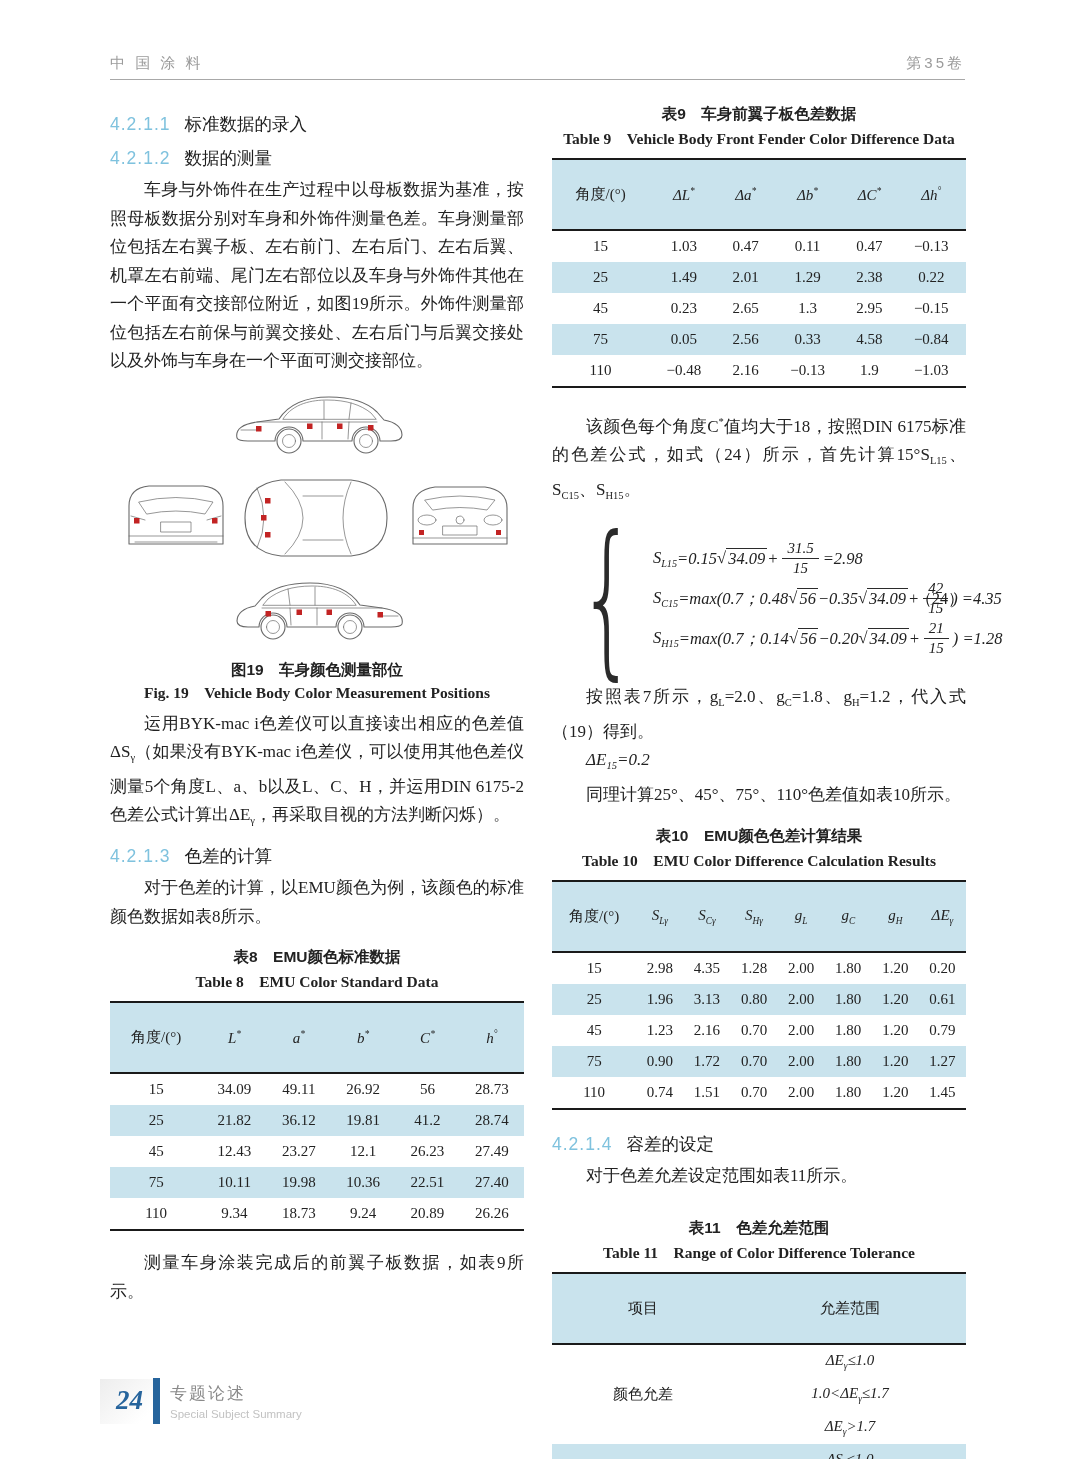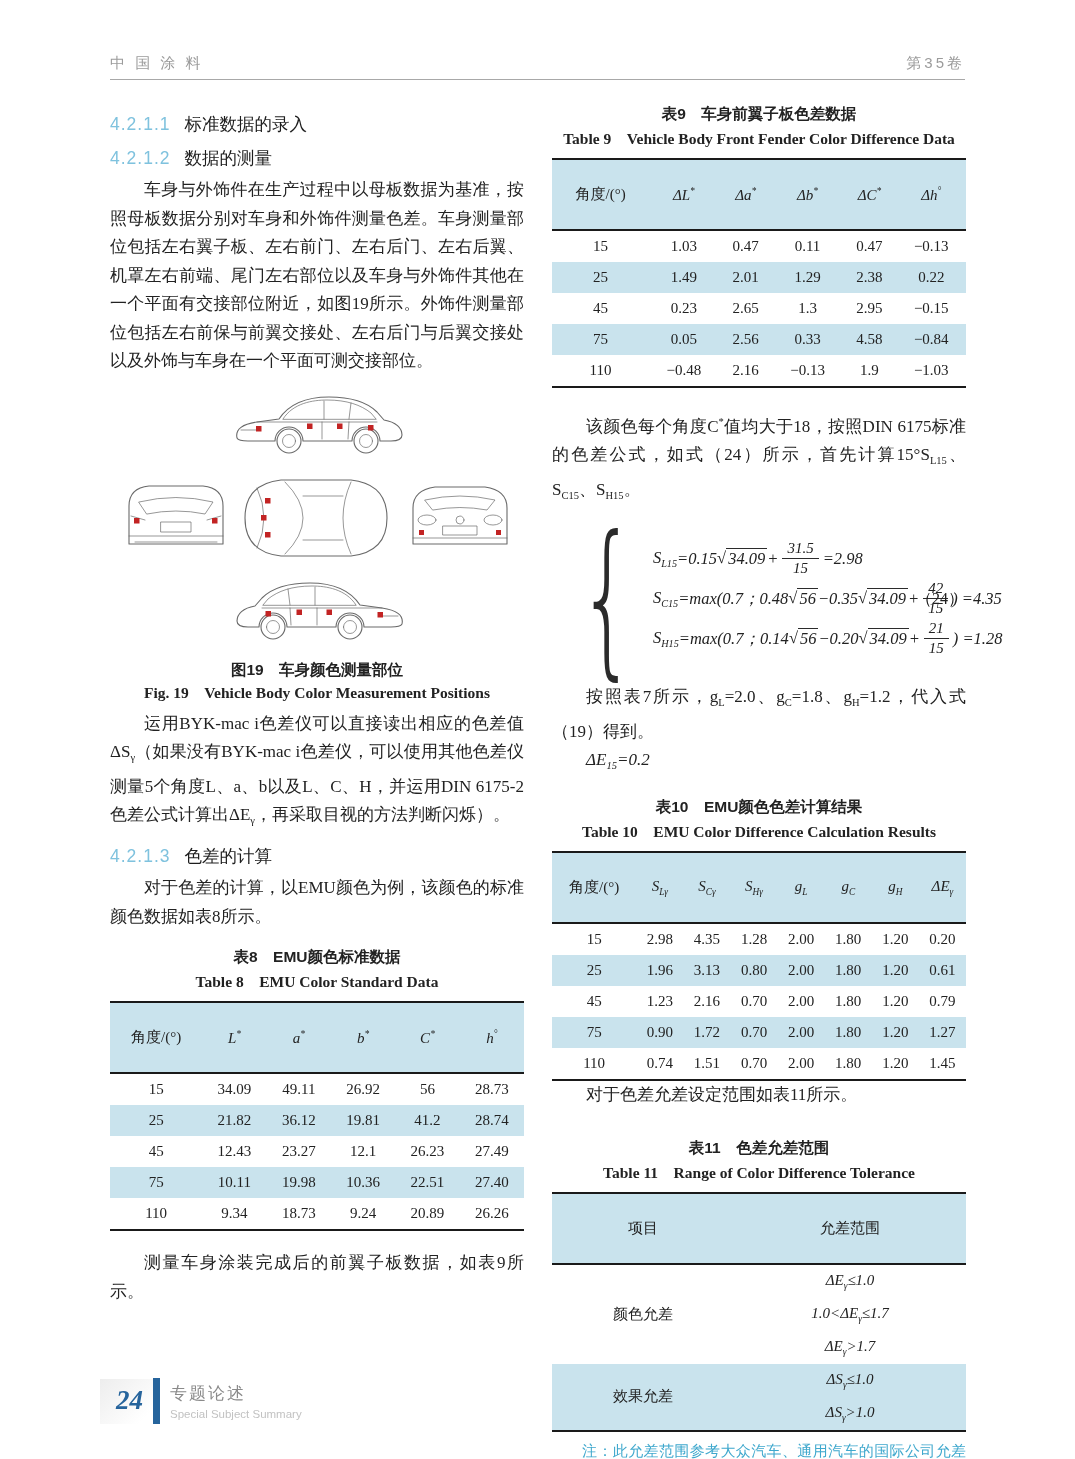--- a/index.html
+++ b/index.html
@@ -326,20 +326,21 @@
                 <span>15</span>
               </span>
               <span>) =1.28</span>
             </div>
         </div>
         <span class="eqnum">（24）</span>
       </div>
 
       <p class="body">按照表7所示，g<sub>L</sub>=2.0、g<sub>C</sub>=1.8、g<sub>H</sub>=1.2，代入式（19）得到。</p>
       <p class="body mathit">ΔE<sub>15</sub>=0.2</p>
+      <p class="body">同理计算25°、45°、75°、110°色差值如表10所示。</p>
 
       <div class="tcap-zh">表10　EMU颜色色差计算结果</div>
       <div class="tcap-en">Table 10　EMU Color Difference Calculation Results</div>
       <table class="dtable">
         <thead>
             <tr>
               <th>角度/(°)</th>
               <th>S<sub>Lγ</sub></th>
               <th>S<sub>Cγ</sub></th>
               <th>S<sub>Hγ</sub></th>
@@ -396,20 +397,24 @@
               <td>1.51</td>
               <td>0.70</td>
               <td>2.00</td>
               <td>1.80</td>
               <td>1.20</td>
               <td>1.45</td>
             </tr>
           </tbody>
       </table>
 
+      <div class="sechead" style="margin-top:20px;">
+        <span class="secnum">4.2.1.4</span>
+        <span class="sectitle">容差的设定</span>
+      </div>
       <p class="body">对于色差允差设定范围如表11所示。</p>
 
       <div class="tcap-zh" style="margin-top:28px;">表11　色差允差范围</div>
       <div class="tcap-en">Table 11　Range of Color Difference Tolerance</div>
       <table class="dtable plainhead">
         <thead>
             <tr>
               <th>项目</th>
               <th>允差范围</th>
             </tr>

